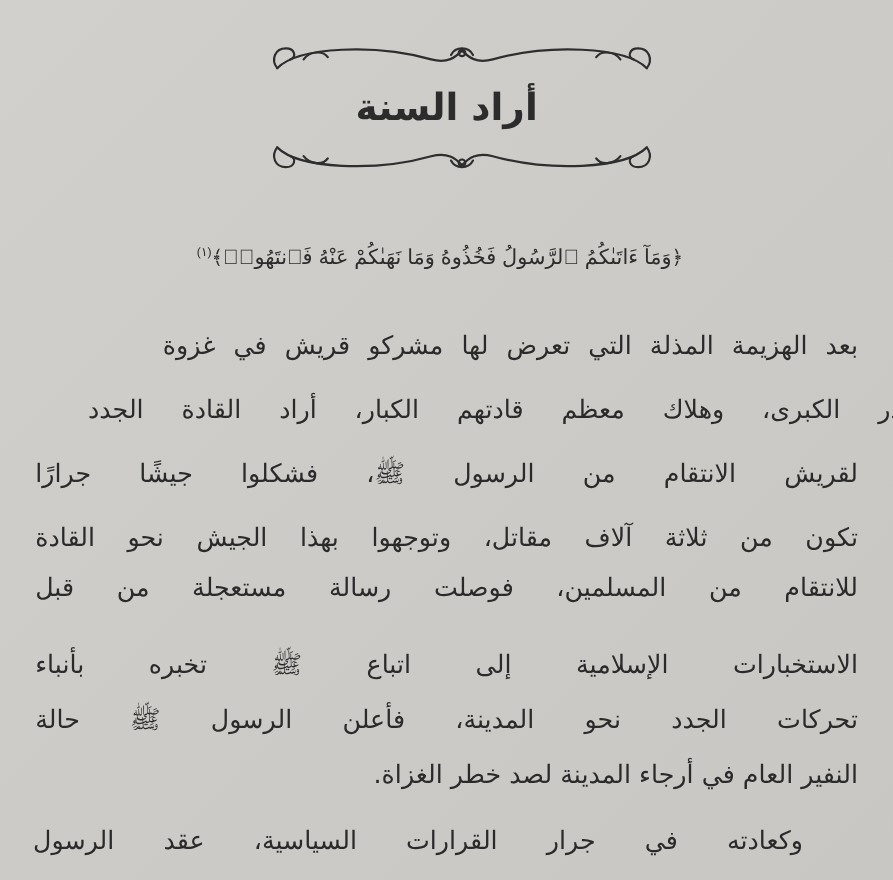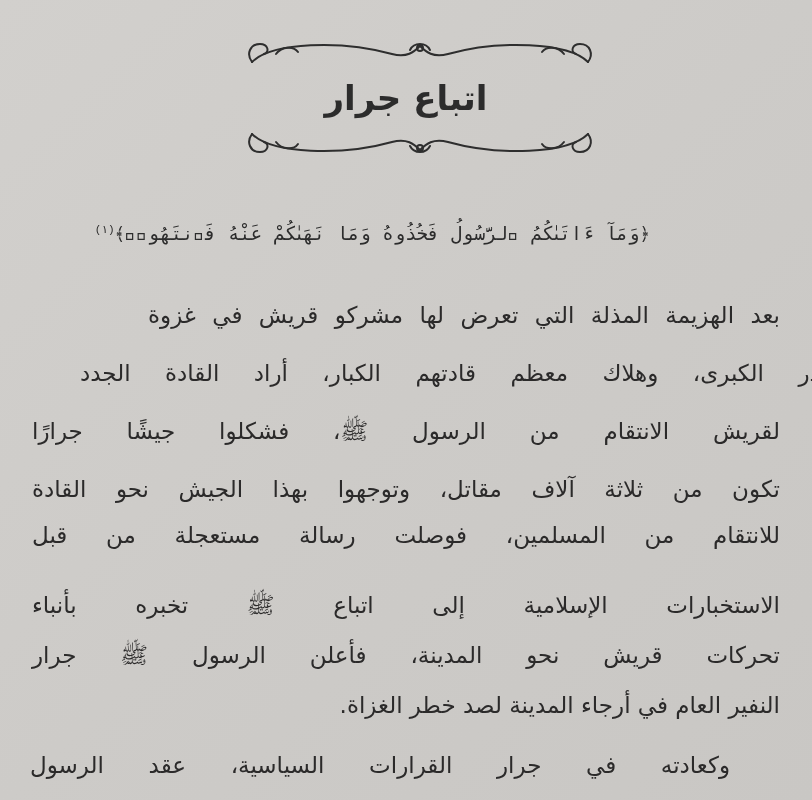--- a/index.html
+++ b/index.html
@@ -41,21 +41,21 @@
       letter-spacing: 1px;
       color: #2c2c2c;
     }
     .verse {
       position: absolute;
       top: 222px;
       left: 150px;
       width: 500px;
       text-align: center;
       direction: rtl;
-      font-family: Liberation Mono, monospace;
+      font-family: Liberation Sans, sans-serif;
       font-size: 19px;
       white-space: nowrap;
       color: #2c2c2c;
     }
     .verse .bracket { font-size: 18px; }
     .verse .footnote-ref {
       font-size: 11px;
       vertical-align: super;
     }
     .line {
@@ -82,21 +82,21 @@
       <path d="M20,30 C40,10 110,8 160,22 C175,26 182,20 188,14 C194,20 201,26 216,22 C266,8 336,10 356,30"></path>
       <path d="M20,30 C14,22 18,12 28,12 C36,12 38,20 32,22"></path>
       <path d="M356,30 C362,22 358,12 348,12 C340,12 338,20 344,22"></path>
       <path d="M44,22 C50,14 62,14 66,20"></path>
       <path d="M332,22 C326,14 314,14 310,20"></path>
       <path d="M178,18 C182,10 194,10 198,18"></path>
       <circle cx="188" cy="16" r="3"></circle>
     </g>
   </svg>
 
-  <div class="chapter-title">اتباع جرار</div>
+  <div class="chapter-title">أراد السنة</div>
 
   <svg class="ornament bottom" viewBox="0 0 376 40">
     <g fill="none" stroke="#2e2e2e" stroke-width="2" stroke-linecap="round">
       <path d="M20,10 C40,30 110,32 160,18 C175,14 182,20 188,26 C194,20 201,14 216,18 C266,32 336,30 356,10"></path>
       <path d="M20,10 C14,18 18,28 28,28 C36,28 38,20 32,18"></path>
       <path d="M356,10 C362,18 358,28 348,28 C340,28 338,20 344,18"></path>
       <path d="M44,18 C50,26 62,26 66,20"></path>
       <path d="M332,18 C326,26 314,26 310,20"></path>
       <path d="M178,22 C182,30 194,30 198,22"></path>
       <circle cx="188" cy="24" r="3"></circle>
@@ -107,21 +107,21 @@
     <span class="bracket">﴿</span><span>وَمَآ ءَاتَىٰكُمُ ٱلرَّسُولُ فَخُذُوهُ وَمَا نَهَىٰكُمْ عَنْهُ فَٱنتَهُوا۟</span><span class="bracket">﴾</span><span class="footnote-ref">(١)</span>
   </div>
 
   <div>
     <div class="line" style="top:295px; left:148px; width:632px;">بعد الهزيمة المذلة التي تعرض لها مشركو قريش في غزوة</div>
     <div class="line" style="top:353px; left:32px; width:748px;margin-left:48px;">بدر الكبرى، وهلاك معظم قادتهم الكبار، أراد القادة الجدد</div>
     <div class="line" style="top:411px; left:32px; width:748px;">لقريش الانتقام من الرسول ﷺ، فشكلوا جيشًا جرارًا</div>
     <div class="line" style="top:469px; left:32px; width:748px;">تكون من ثلاثة آلاف مقاتل، وتوجهوا بهذا الجيش نحو القادة</div>
     <div class="line" style="top:515px; left:32px; width:748px;">للانتقام من المسلمين، فوصلت رسالة مستعجلة من قبل</div>
     <div class="line" style="top:585px; left:32px; width:748px;">الاستخبارات الإسلامية إلى اتباع ﷺ تخبره بأنباء</div>
-    <div class="line" style="top:635px; left:32px; width:748px;">تحركات قريش نحو المدينة، فأعلن الرسول ﷺ جرار</div>
+    <div class="line" style="top:635px; left:32px; width:748px;">تحركات الجدد نحو المدينة، فأعلن الرسول ﷺ حالة</div>
     <div class="line" style="top:685px; left:255px; width:525px; text-align-last:right;">النفير العام في أرجاء المدينة لصد خطر الغزاة.</div>
   </div>
 
   <div>
     <div class="line" style="top:745px; left:30px; width:700px;">وكعادته في جرار القرارات السياسية، عقد الرسول</div>
   </div>
 
 </div>
 
 </body></html>

